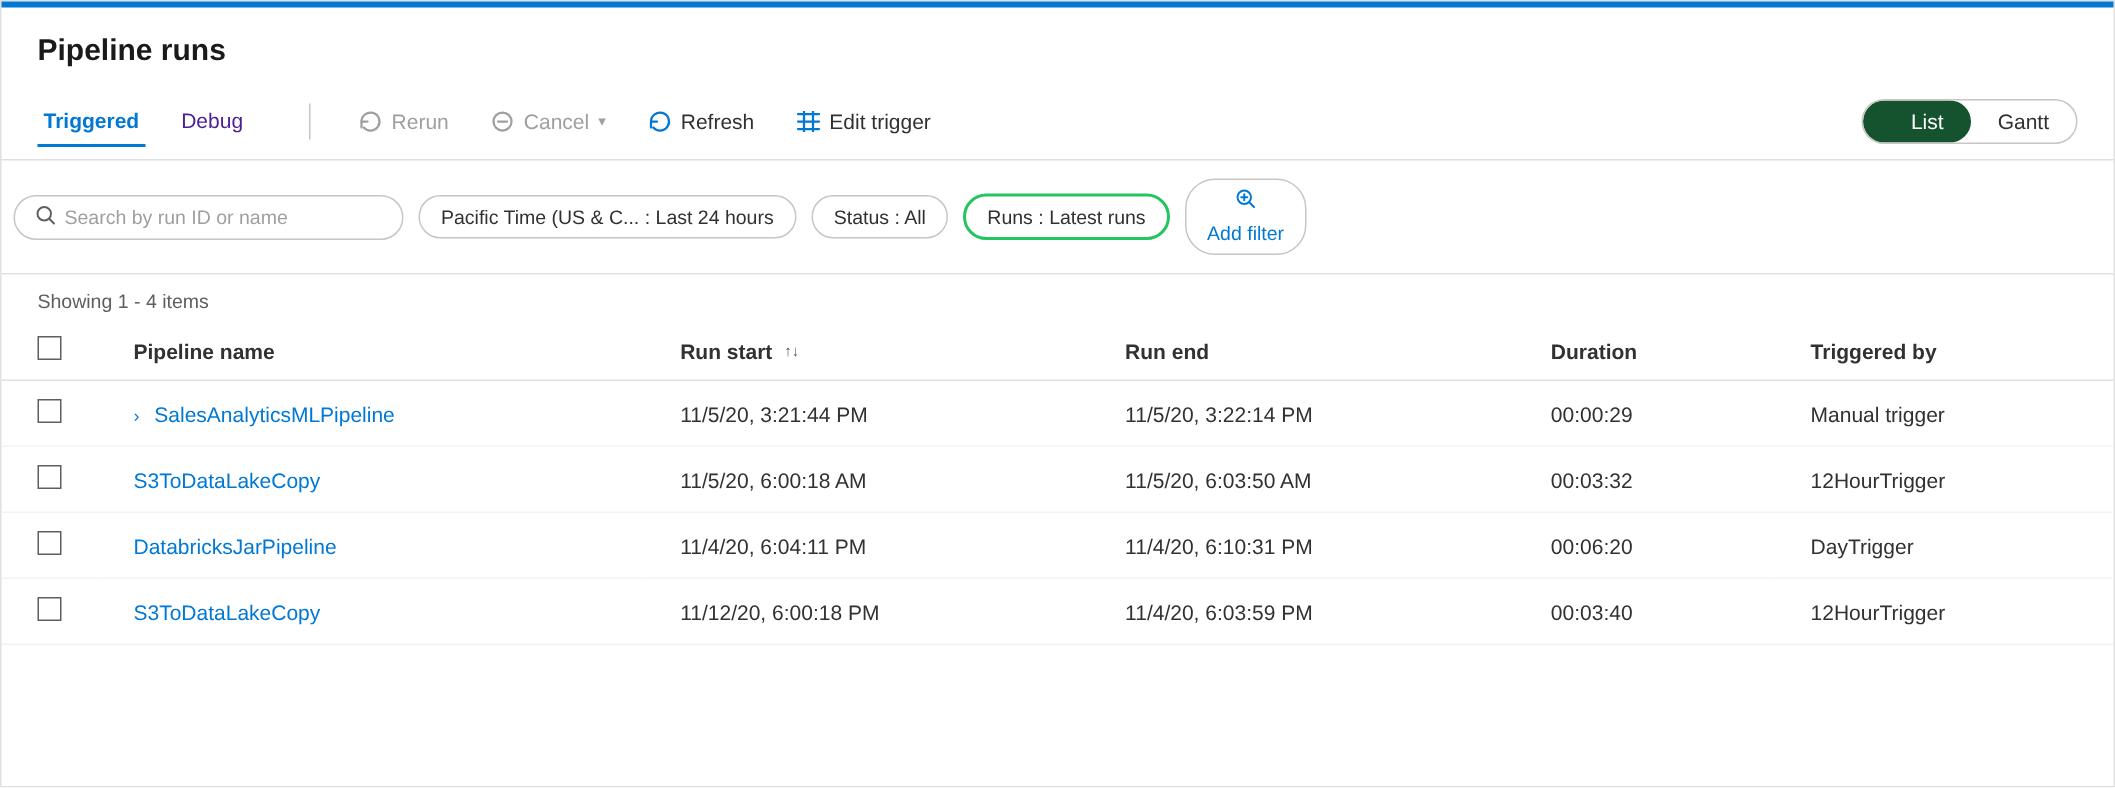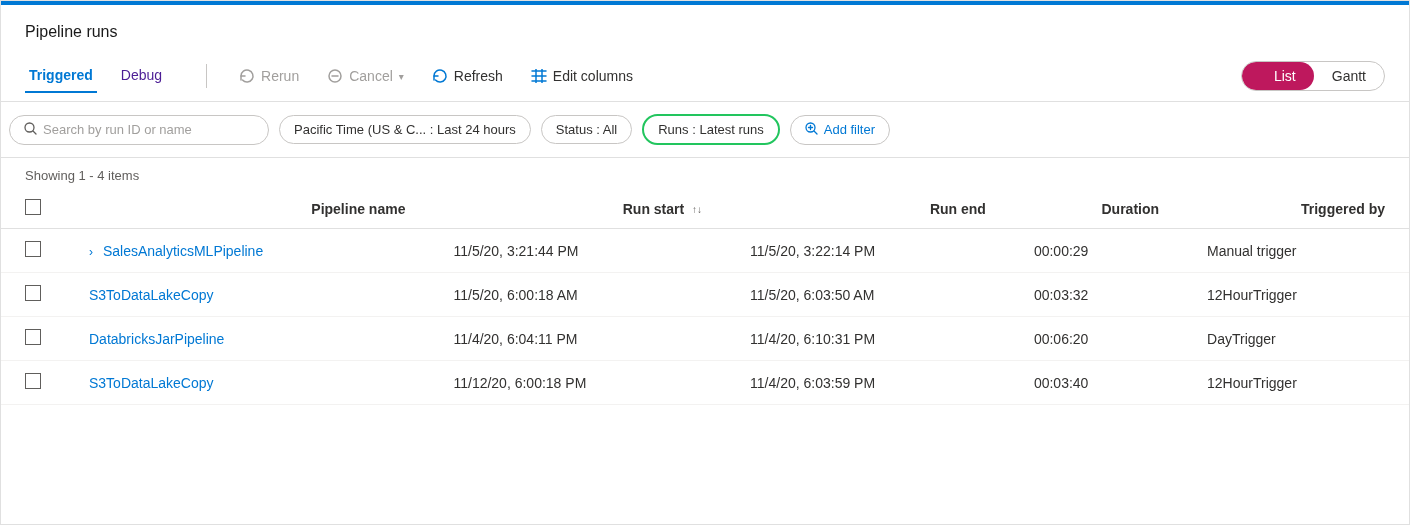--- a/index.html
+++ b/index.html
@@ -16,22 +16,22 @@
       border: 1px solid #e0e0e0;
       display: flex;
       flex-direction: column;
     }
     .top-bar {
       height: 4px;
       background: #0078d4;
     }
     .page-title {
       padding: 18px 24px 10px 24px;
-      font-size: 16px;
-      font-weight: 400;
+      font-size: 20px;
+      font-weight: 700;
       color: #1a1a1a;
     }
     .toolbar {
       display: flex;
       align-items: center;
       padding: 8px 24px;
       border-bottom: 1px solid #e0e0e0;
       gap: 4px;
     }
     .tab-group {
@@ -93,21 +93,21 @@
     .toggle-btn {
       padding: 6px 18px;
       font-size: 14px;
       cursor: pointer;
       border: none;
       background: transparent;
       color: #323130;
       white-space: nowrap;
     }
     .toggle-btn.active {
-      background: #be185d;
+      background: #14532d;
       color: #fff;
       border-radius: 20px;
       padding-left: 32px;
     }
     .filter-bar {
       display: flex;
       align-items: center;
       padding: 12px 8px;
       gap: 10px;
       border-bottom: 1px solid #e0e0e0;
@@ -137,21 +137,21 @@
       padding: 10px 24px 6px 24px;
       font-size: 13px;
       color: #605e5c;
     }
     .table {
       width: 100%;
       border-collapse: collapse;
     }
     .table th {
       padding: 10px 24px;
-      text-align: right;
+      text-align: left;
       font-weight: 600;
       font-size: 14px;
       color: #323130;
       border-bottom: 1px solid #e0e0e0;
       white-space: nowrap;
     }
     .table th:first-child {
       width: 50px;
       padding-left: 24px;
     }
@@ -197,20 +197,21 @@
       align-items: center;
       gap: 6px;
       padding: 6px 14px;
       border: 1px solid #c8c6c4;
       border-radius: 20px;
       font-size: 13px;
       color: #0078d4;
       cursor: pointer;
       background: #fff;
       white-space: nowrap;
+      flex-direction: column;
     }
   </style>
 </head>
 <body>
 
 <div class="container">
   <div class="top-bar"></div>
 
   <div class="page-title">Pipeline runs</div>
 
@@ -255,21 +256,21 @@
     <button class="action-btn">
       <span class="icon" style="display:inline-flex;align-items:center;">
         <svg width="16" height="14" viewBox="0 0 16 14" fill="none" xmlns="http://www.w3.org/2000/svg">
           <line x1="1" y1="2" x2="15" y2="2" stroke="#0078d4" stroke-width="1.5" stroke-linecap="round"></line>
           <line x1="1" y1="7" x2="15" y2="7" stroke="#0078d4" stroke-width="1.5" stroke-linecap="round"></line>
           <line x1="1" y1="12" x2="15" y2="12" stroke="#0078d4" stroke-width="1.5" stroke-linecap="round"></line>
           <line x1="5" y1="0" x2="5" y2="14" stroke="#0078d4" stroke-width="1.5" stroke-linecap="round"></line>
           <line x1="11" y1="0" x2="11" y2="14" stroke="#0078d4" stroke-width="1.5" stroke-linecap="round"></line>
         </svg>
       </span>
-      <span>Edit columns</span>
+      <span>Edit trigger</span>
     </button>
 
     <div class="spacer"></div>
 
     <div class="toggle-group">
       <button class="toggle-btn active">List</button>
       <button class="toggle-btn">Gantt</button>
     </div>
   </div>
 

